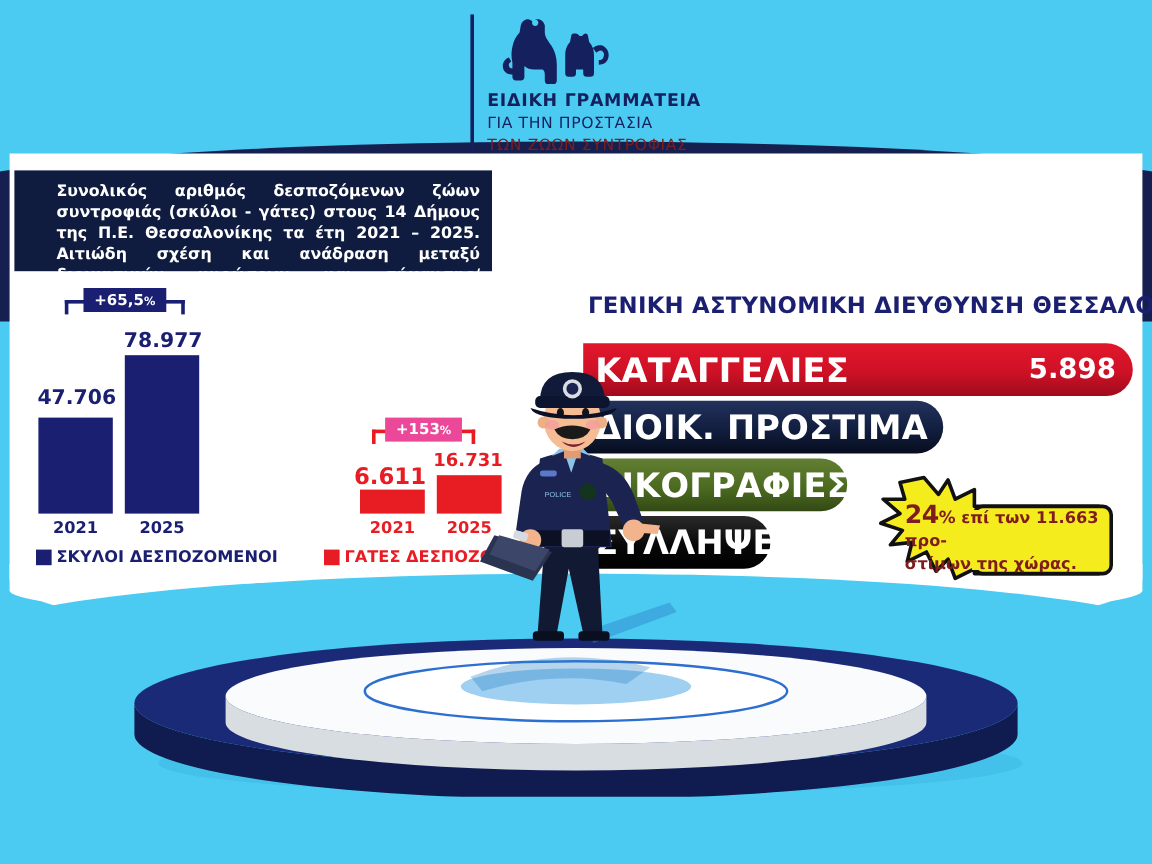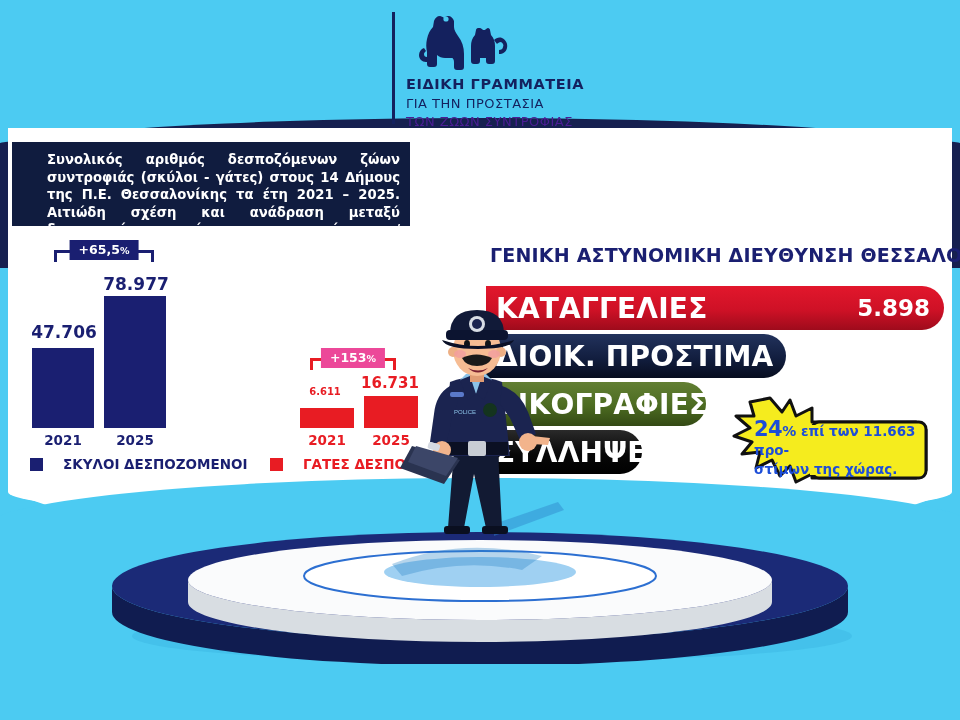--- a/index.html
+++ b/index.html
@@ -33,21 +33,21 @@
     background:#4CCBF2;
     border-radius:50% 50% 0 0 / 52px 52px 0 0;
   }
 
   
   .logo{position:absolute;left:392px;top:8px;width:210px;height:118px;}
   .logo-rule{position:absolute;left:0;top:4px;width:3px;height:112px;background:#14215E;}
   .logo-art{position:absolute;left:14px;top:0px;width:130px;height:62px;}
   .logo-l1{position:absolute;left:14px;top:68px;font-size:14.5px;font-weight:bold;color:#14215E;letter-spacing:.6px;white-space:nowrap;}
   .logo-l2{position:absolute;left:14px;top:88px;font-size:13px;color:#14215E;letter-spacing:.5px;white-space:nowrap;}
-  .logo-l3{position:absolute;left:14px;top:106px;font-size:13px;color:#4c1d95;letter-spacing:.5px;white-space:nowrap;}
+  .logo-l3{position:absolute;left:14px;top:106px;font-size:13px;color:#7f1d1d;letter-spacing:.5px;white-space:nowrap;}
 
   
   .panel{position:absolute;}
   .panel-head{
     background:#101C3F;color:#ffffff;
     font-weight:bold;font-size:13.2px;line-height:17.5px;
     padding:9px 10px 8px 12px;
     text-align:justify;
   }
   #panel-left{left:12px;top:142px;width:446px;}
@@ -74,21 +74,21 @@
   .cats .delta-bracket{border-color:#E81C23;}
   .delta-pill{
     position:absolute;left:50%;top:0;transform:translateX(-50%);
     color:#fff;font-weight:bold;font-size:12.5px;
     padding:2px 9px 3px 9px;white-space:nowrap;
   }
   .dogs .delta-pill{background:#1A1F71;}
   .cats .delta-pill{background:#ec4899;}
   .delta-pill .pct{font-size:9.5px;}
 
-  .legend{position:absolute;display:flex;align-items:center;gap:20px;white-space:nowrap;}
+  .legend{position:absolute;display:flex;align-items:center;gap:4px;white-space:nowrap;}
   .legend .sw{width:13px;height:13px;display:inline-block;}
   .legend .lbl{font-size:13.5px;font-weight:bold;}
   #legend-dogs .sw{background:#1A1F71;}
   #legend-dogs .lbl{color:#1A1F71;}
   #legend-cats .sw{background:#E81C23;}
   #legend-cats .lbl{color:#E81C23;}
 
   
   .gad-title{
     position:absolute;left:490px;top:244px;
@@ -103,21 +103,21 @@
   .pbar .pname{font-size:28px;letter-spacing:.2px;white-space:nowrap;}
   .pbar .pval{font-size:23px;white-space:nowrap;}
   .pbar.fill .pval{margin-left:auto;}
   .pbar.pad .pval{margin-left:26px;}
 
   
   .burst{position:absolute;left:716px;top:396px;width:216px;height:88px;}
   .burst svg{position:absolute;left:0;top:0;}
   .burst-txt{
     position:absolute;left:38px;top:24px;width:176px;
-    color:#1d4ed8;font-size:13.5px;font-weight:bold;line-height:19px;
+    color:#7f1d1d;font-size:13.5px;font-weight:bold;line-height:19px;
   }
   .burst-txt .big{font-size:21px;font-weight:bold;letter-spacing:-.5px;}
   .burst-txt .pct{font-size:14px;}
 
   
   .podium{position:absolute;left:92px;top:524px;width:776px;height:140px;}
 
   
   .cop{position:absolute;left:398px;top:300px;width:176px;height:252px;}
 </style>
@@ -186,21 +186,21 @@
     </div>
 
     <div class="col cats" style="left:200px;top:0;width:230px;height:250px;">
       <div class="delta-wrap" style="left:98px;top:110px;width:86px;height:26px;">
         <div class="delta-bracket"></div>
         <div class="delta-pill">
           <span>+153</span><span class="pct">%</span>
         </div>
       </div>
 
-      <div class="bar-val" style="left:80px;top:148px;width:66px;font-size:10px;">6.611</div>
+      <div class="bar-val" style="left:80px;top:148px;width:66px;font-size:19px;">6.611</div>
       <div class="bar-val" style="left:140px;top:136px;width:76px;font-size:15px;">16.731</div>
 
       <div style="position:absolute;left:88px;top:170px;width:54px;height:20px;">
         <div class="bar" style="left:0;width:54px;height:20px;"></div>
       </div>
       <div style="position:absolute;left:152px;top:158px;width:54px;height:32px;">
         <div class="bar" style="left:0;width:54px;height:32px;"></div>
       </div>
 
       <div class="bar-year" style="left:88px;top:194px;width:54px;">2021</div>

